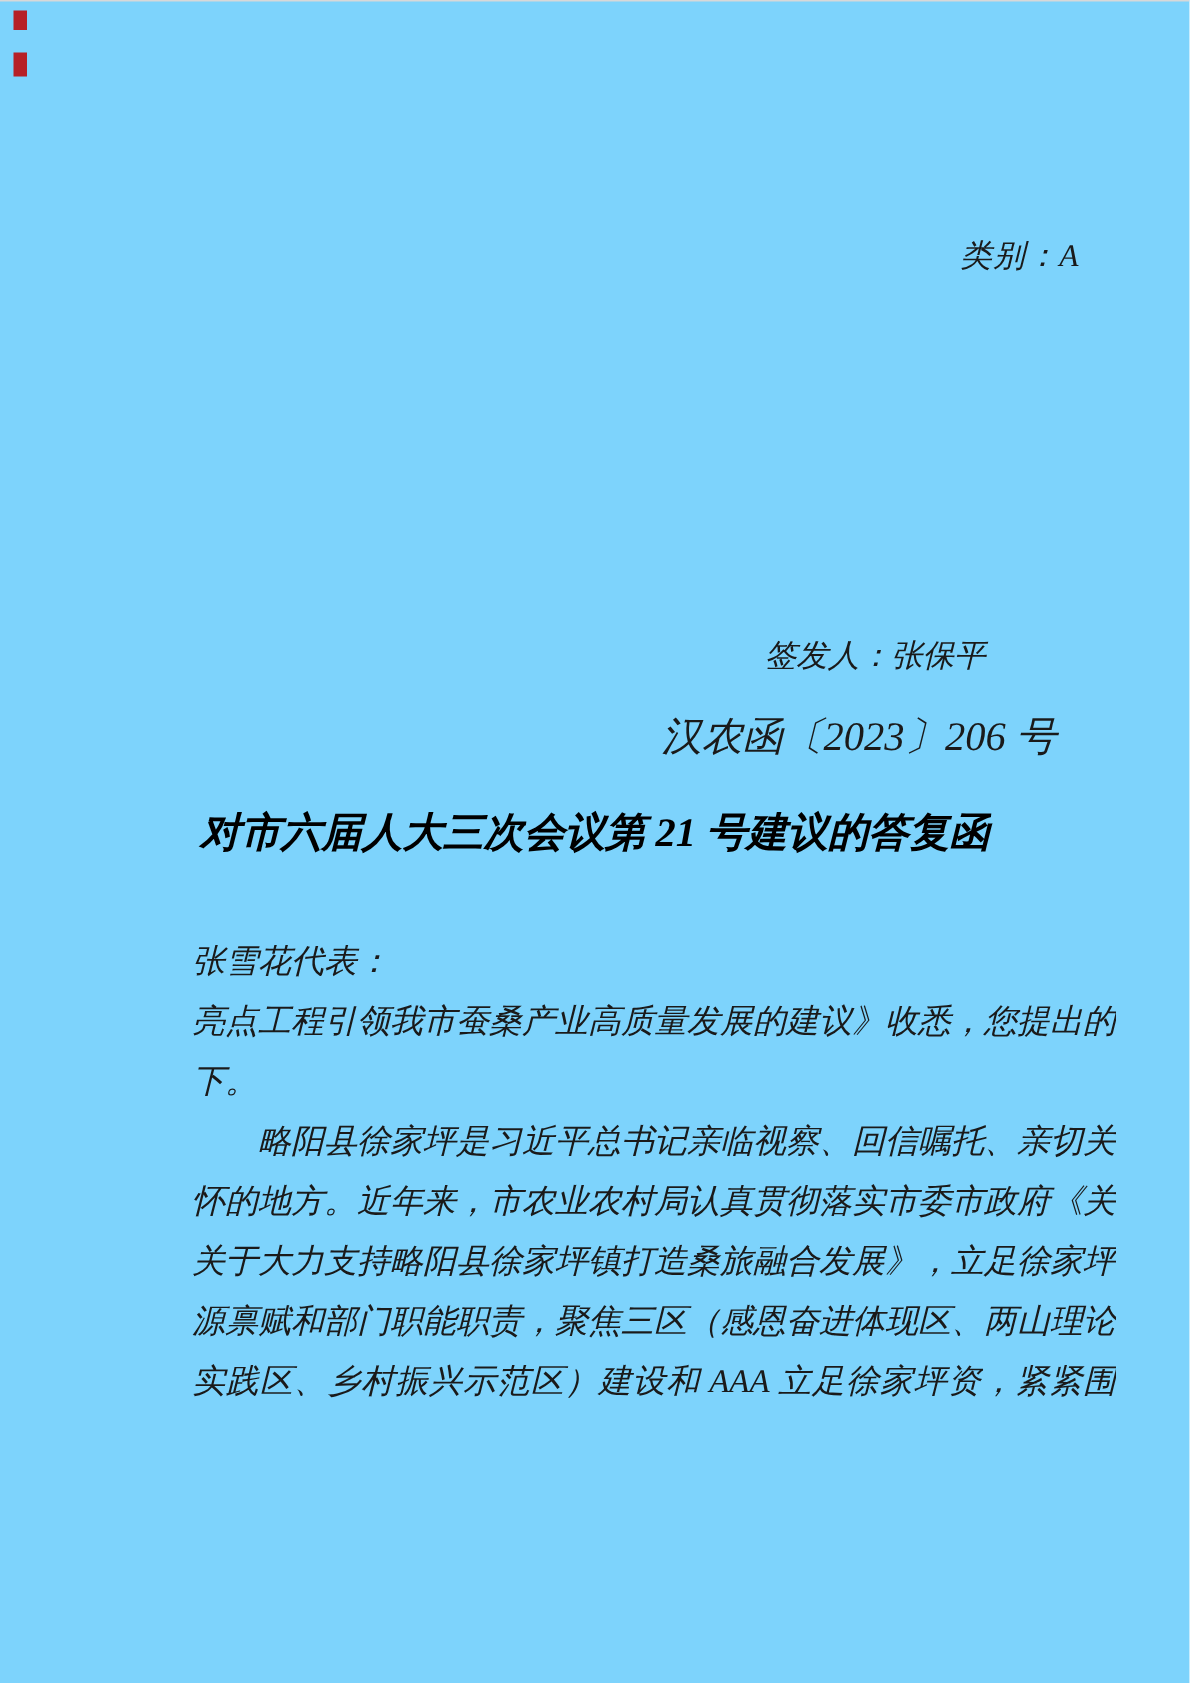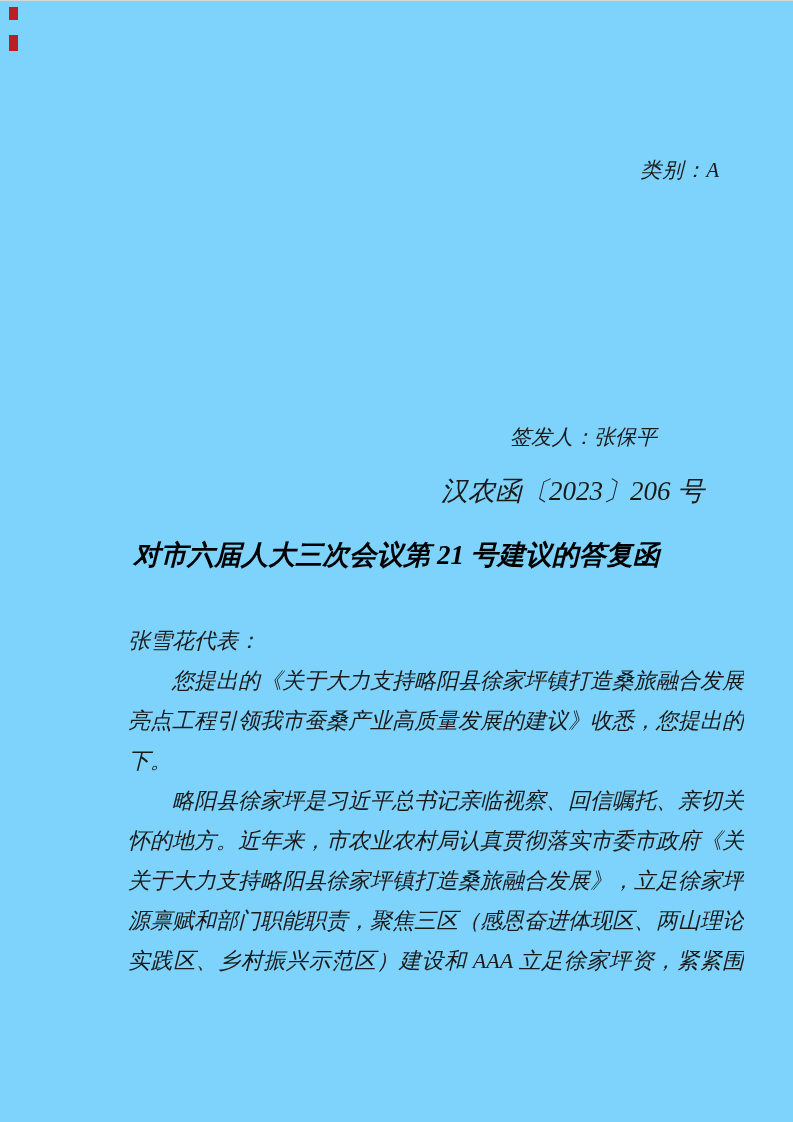--- a/index.html
+++ b/index.html
@@ -94,21 +94,20 @@
 
   <div class="signer"><span>签发人：</span><span>张保平</span></div>
 
   <div class="doc-number">汉农函〔2023〕206 号</div>
 
   <div class="title">对市六届人大三次会议第 21 号建议的答复函</div>
 
   <div class="body-text">
     <div class="line salutation">张雪花代表：</div>
 
-    <div class="line full indent">您提出的《关于大力支持略阳县徐家坪镇打造桑旅融合发展</div>
     <div class="line full">亮点工程引领我市蚕桑产业高质量发展的建议》收悉，您提出的</div>
     <div class="line short">下。</div>
 
     <div class="line full indent">略阳县徐家坪是习近平总书记亲临视察、回信嘱托、亲切关</div>
     <div class="line full">怀的地方。近年来，市农业农村局认真贯彻落实市委市政府《关</div>
     <div class="line full">关于大力支持略阳县徐家坪镇打造桑旅融合发展》，立足徐家坪资</div>
     <div class="line full">源禀赋和部门职能职责，聚焦三区（感恩奋进体现区、两山理论</div>
     <div class="line full">实践区、乡村振兴示范区）建设和 AAA 立足徐家坪资，紧紧围绕</div>
   </div>
 

